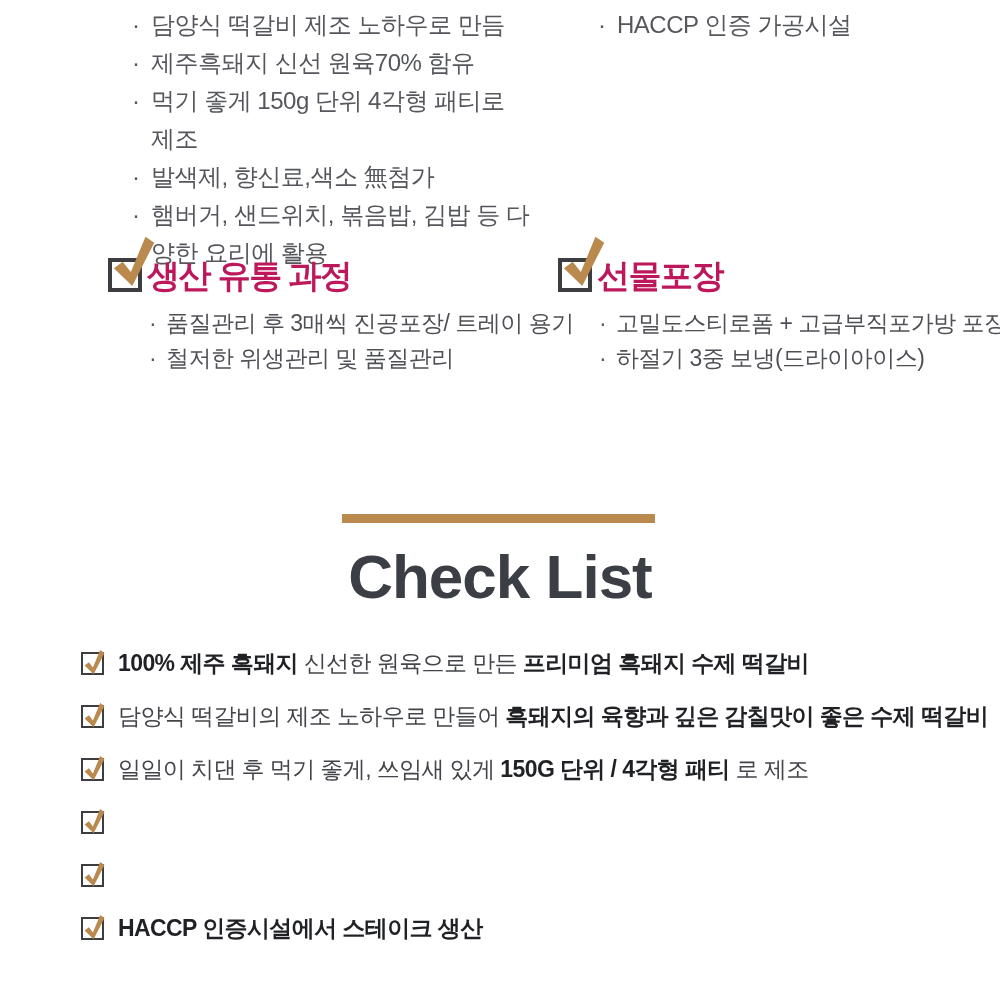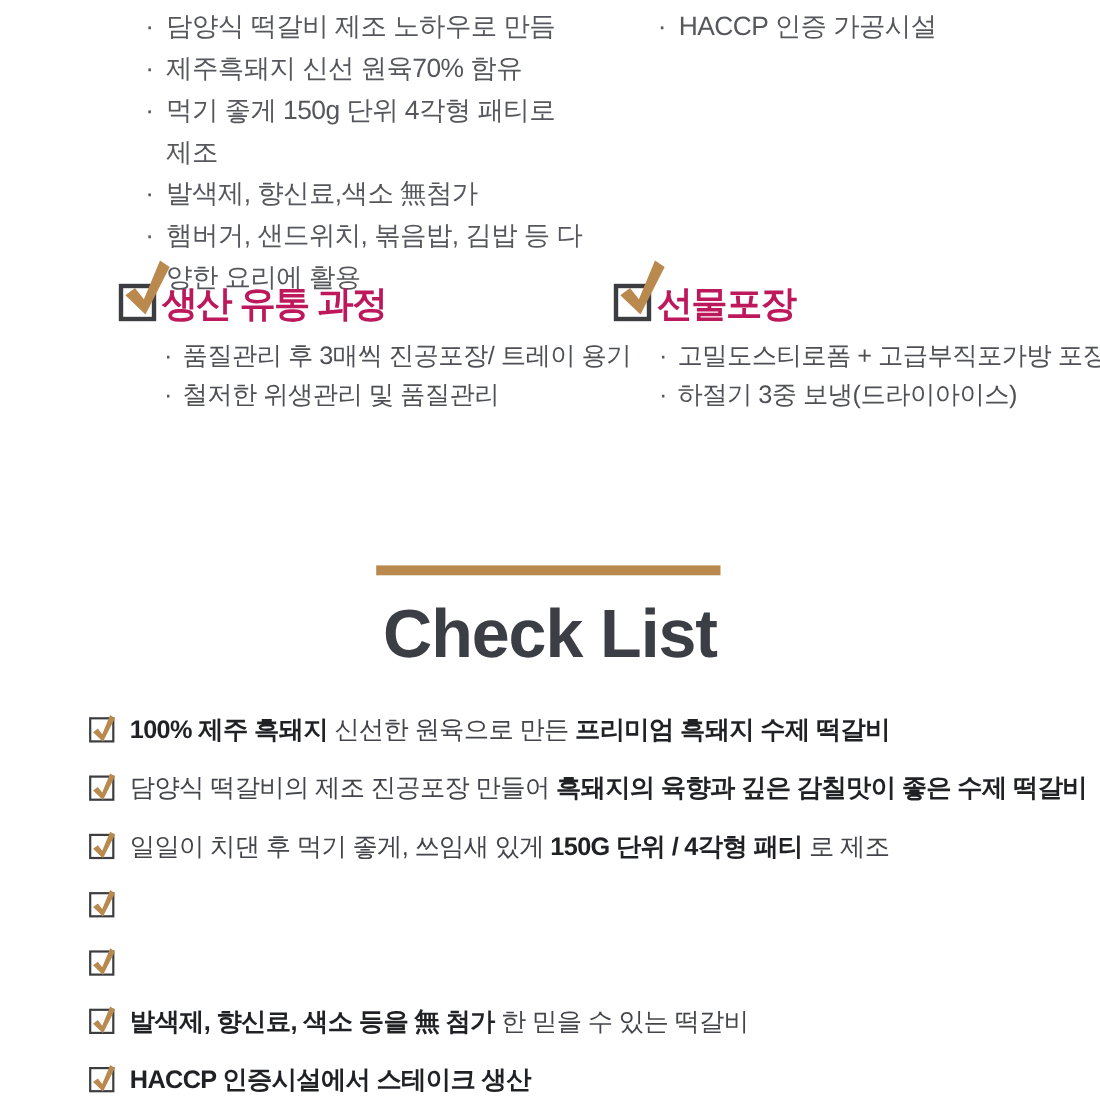--- a/index.html
+++ b/index.html
@@ -229,21 +229,21 @@
       </p>
     </div>
 
     <div class="check-row">
       <span class="checkbox-sm">
         <svg viewBox="0 0 60 72">
           <path class="check-mark" d="M4 46 L16 37 L27 51 L47 3 L59 11 L29 70 Z"></path>
         </svg>
       </span>
       <p class="check-text">
-        <span>담양식 떡갈비의 제조 진공포장 만들어 </span>
+        <span>담양식 떡갈비의 제조 노하우로 만들어 </span>
         <span class="seg-bold">흑돼지의 육향과 깊은 감칠맛이 좋은 수제 떡갈비</span>
       </p>
     </div>
 
     <div class="check-row">
       <span class="checkbox-sm">
         <svg viewBox="0 0 60 72">
           <path class="check-mark" d="M4 46 L16 37 L27 51 L47 3 L59 11 L29 70 Z"></path>
         </svg>
       </span>
@@ -263,31 +263,20 @@
     </div>
 
     <div class="check-row">
       <span class="checkbox-sm">
         <svg viewBox="0 0 60 72">
           <path class="check-mark" d="M4 46 L16 37 L27 51 L47 3 L59 11 L29 70 Z"></path>
         </svg>
       </span>
     </div>
 
-    <div class="check-row">
-      <span class="checkbox-sm">
-        <svg viewBox="0 0 60 72">
-          <path class="check-mark" d="M4 46 L16 37 L27 51 L47 3 L59 11 L29 70 Z"></path>
-        </svg>
-      </span>
-      <p class="check-text">
-        <span class="seg-bold">발색제, 향신료, 색소 등을 無 첨가</span>
-        <span>한 믿을 수 있는 떡갈비</span>
-      </p>
-    </div>
 
     <div class="check-row">
       <span class="checkbox-sm">
         <svg viewBox="0 0 60 72">
           <path class="check-mark" d="M4 46 L16 37 L27 51 L47 3 L59 11 L29 70 Z"></path>
         </svg>
       </span>
       <p class="check-text">
         <span class="seg-bold">HACCP 인증시설에서 스테이크 생산</span>
       </p>

